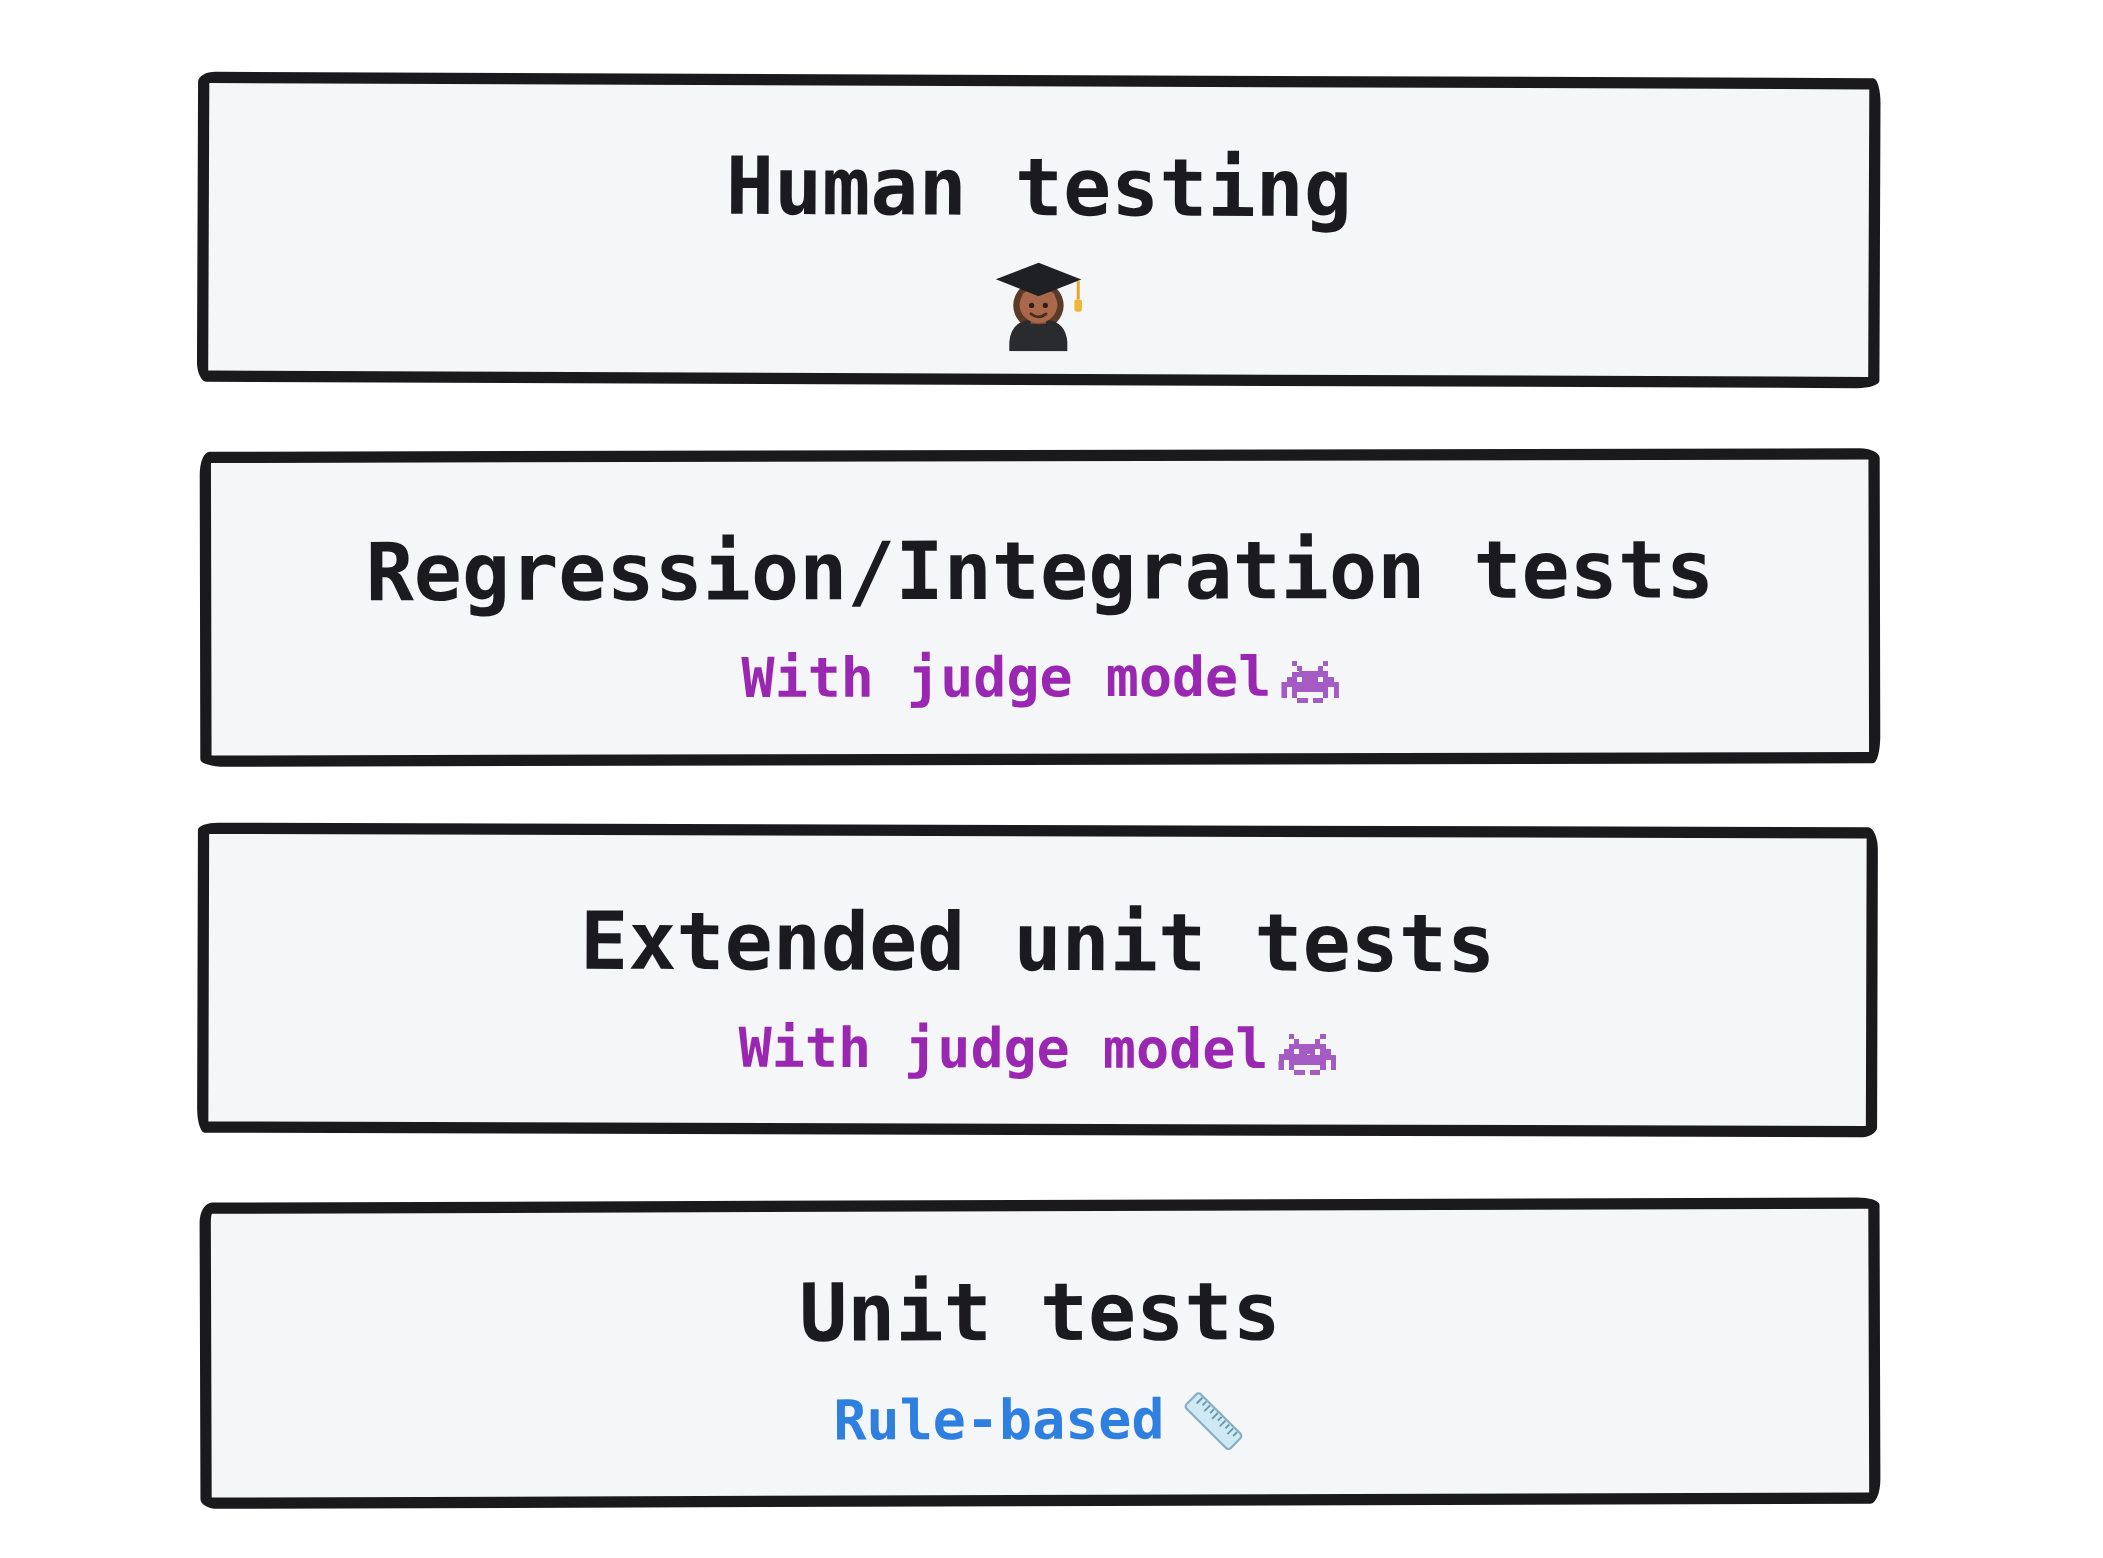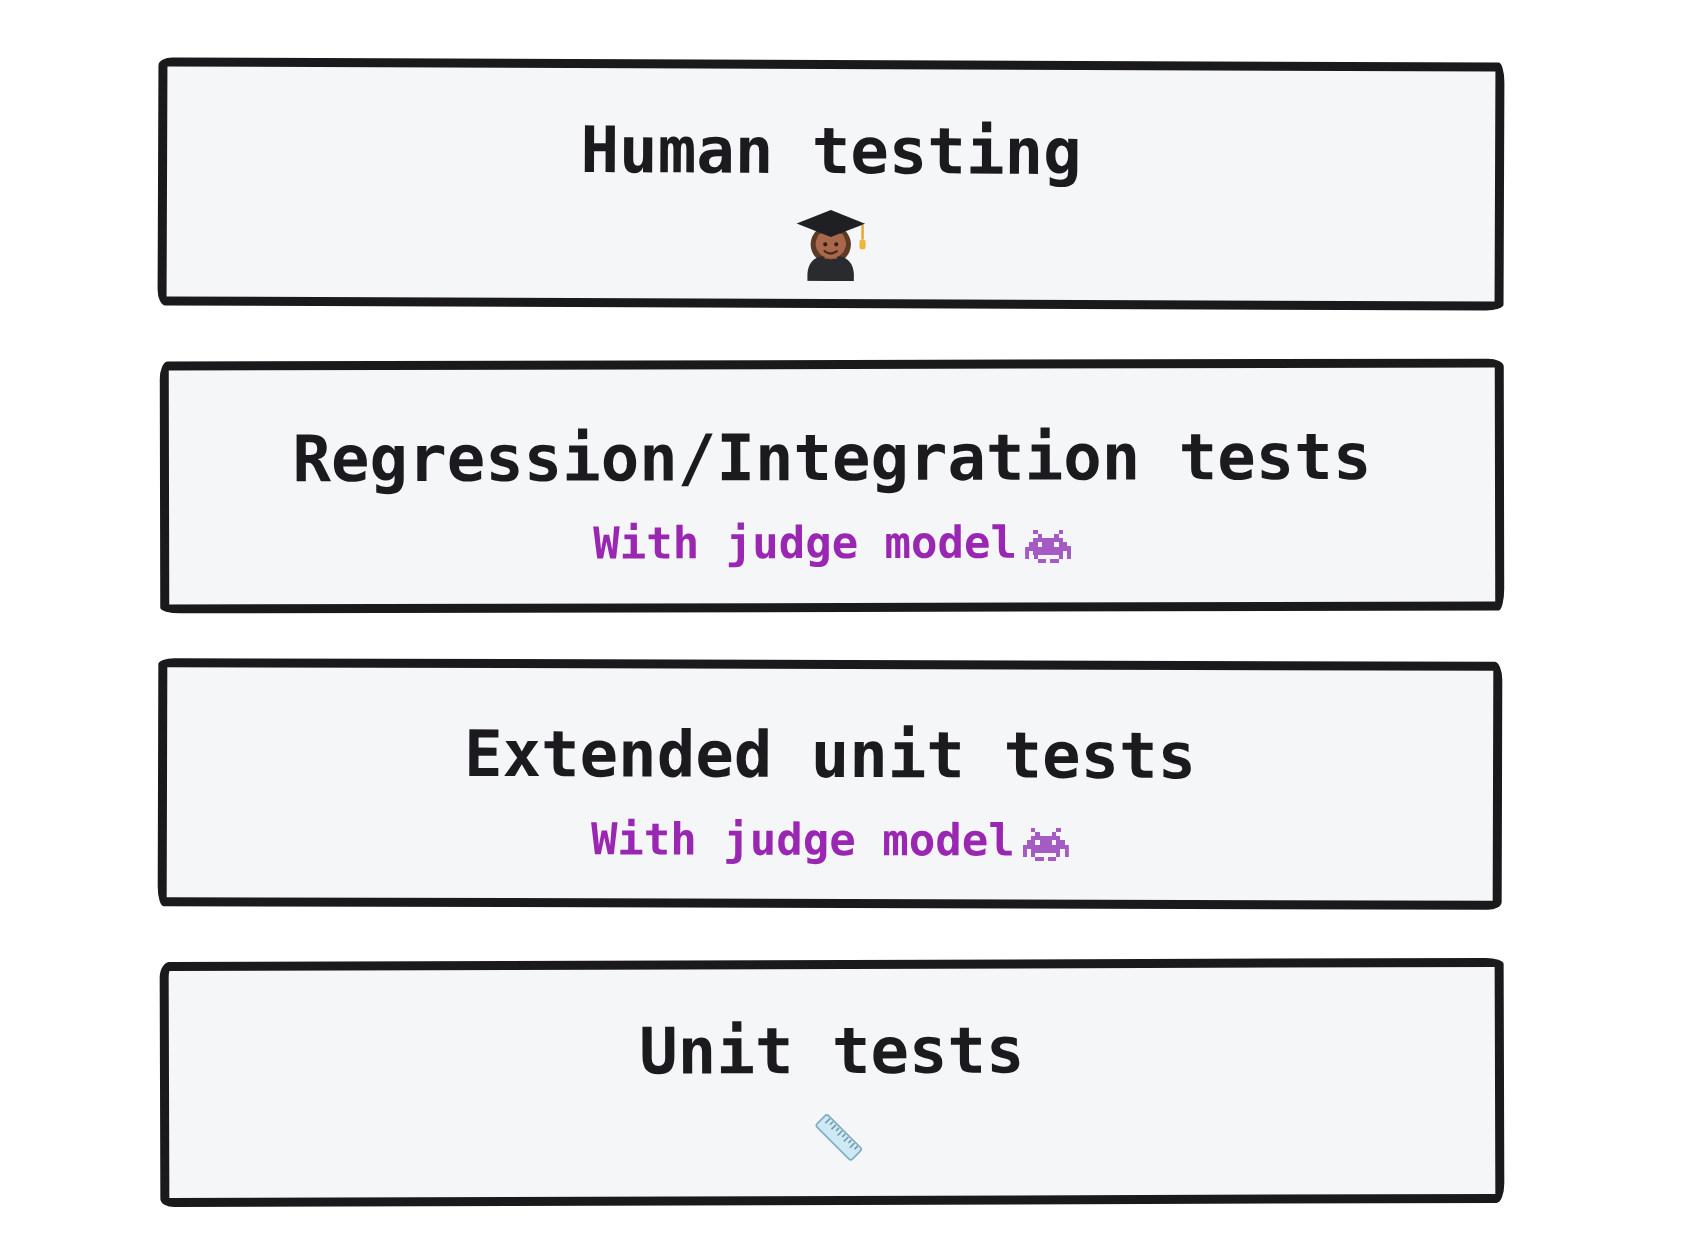--- a/index.html
+++ b/index.html
@@ -146,20 +146,21 @@
             M0 24h4v4h-4z M8 24h4v4h-4z M32 24h4v4h-4z M40 24h4v4h-4z
             M12 28h8v4h-8z M24 28h8v4h-8z"></path>
         </svg>
       </span>
     </div>
   </section>
 
   <section class="layer-box b4">
     <h2 class="layer-title">Unit tests</h2>
     <div class="layer-subtitle subtitle-rule">
+      <span>Rule-based</span>
       <span class="icon ruler-icon">
         <svg viewBox="0 0 48 48" width="52" height="52" aria-hidden="true">
           <g transform="rotate(45 24 24)">
             <rect x="1" y="17" width="46" height="15" rx="2.5" fill="#cfe9f4" stroke="#85aec1" stroke-width="1.6"></rect>
             <path d="M6 18v6 M10 18v4 M14 18v6 M18 18v4 M22 18v6 M26 18v4 M30 18v6 M34 18v4 M38 18v6 M42 18v4" stroke="#6d97a9" stroke-width="1.4" fill="none"></path>
           </g>
         </svg>
       </span>
     </div>
   </section>

